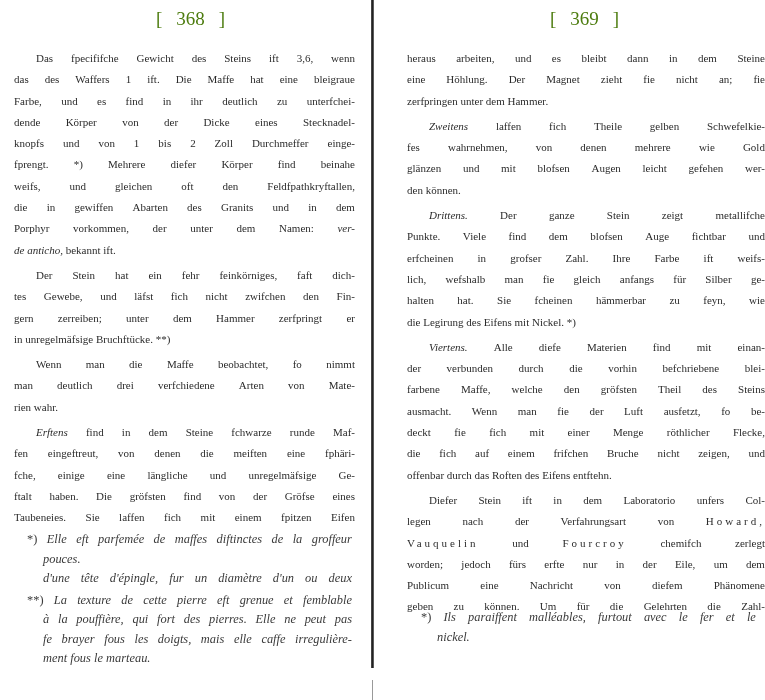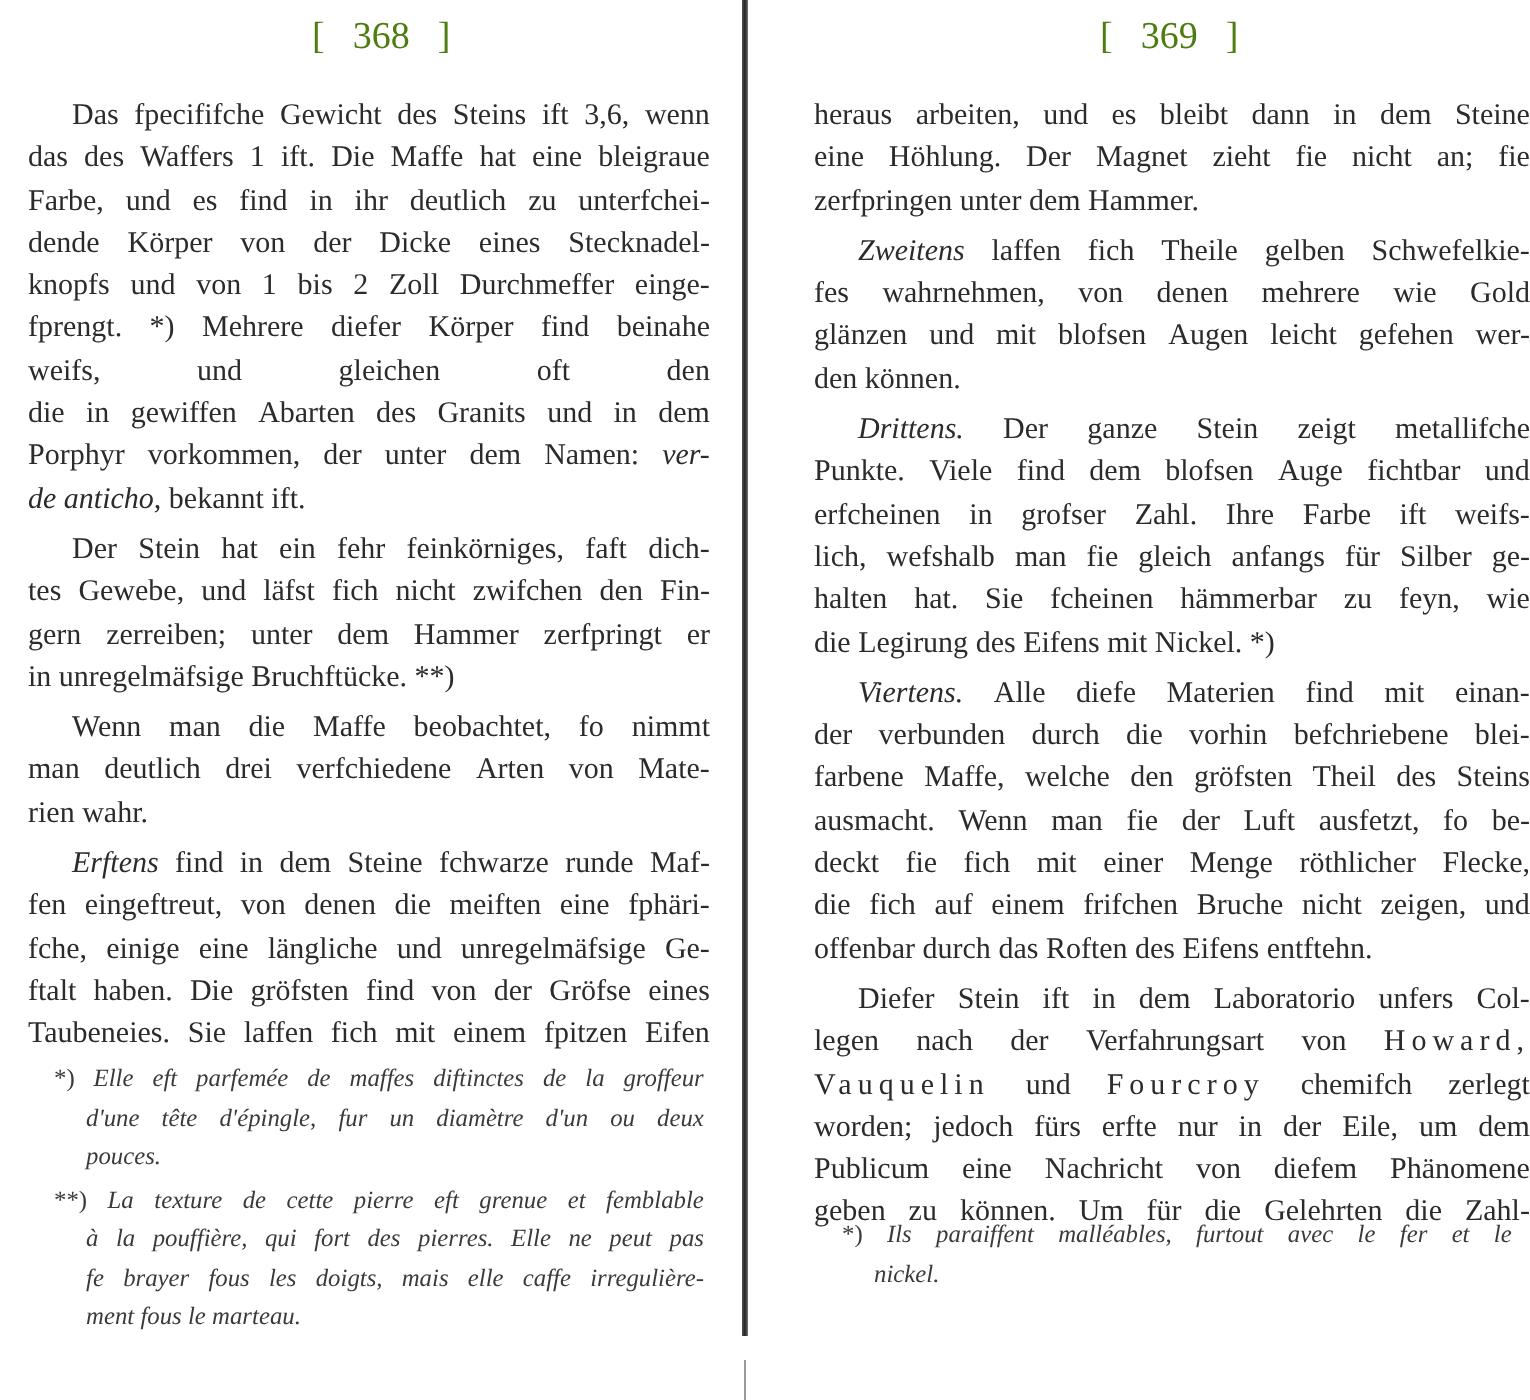--- a/index.html
+++ b/index.html
@@ -18,21 +18,21 @@
   .gutter-bottom { position:absolute; left:372px; top: 680px; width:1px; height: 20px; background:#999; }
   .page-number {
     position: absolute; top: 8px; font-size: 19px; color: #4d7c0f; letter-spacing: 0px;
     font-family: "Liberation Serif", serif;
   }
   .page-left .page-number { left: 156px; }
   .page-right .page-number { left: 157px; }
   .page-number .br { font-size: 19px; }
   .page-number .num { margin: 0 14px; }
   .body-text {
-    position: absolute; font-family: "Liberation Serif", serif; font-size: 15px;
+    position: absolute; font-family: "Liberation Serif", serif; font-size: 11px;
     line-height: 21.3px; color: #2b2b2b;
   }
   .page-left .body-text { left: 14px; top: 48px; width: 341px; }
   .page-right .body-text { left: 14px; top: 48px; width: 358px; }
   .line { white-space: nowrap; display: flex; justify-content: space-between; }
   .line.last { justify-content: flex-start; }
   .line.indent { padding-left: 22px; }
   .line span { display: inline-block; }
   .para-gap { height: 4px; }
   .it { font-style: italic; }
@@ -123,20 +123,21 @@
           <span>Körper</span>
           <span>find</span>
           <span>beinahe</span>
         </div>
         <div class="line">
           <span>weifs,</span>
           <span>und</span>
           <span>gleichen</span>
           <span>oft</span>
           <span>den</span>
+          <span>Feldfpathkryftallen,</span>
         </div>
         <div class="line">
           <span>die</span>
           <span>in</span>
           <span>gewiffen</span>
           <span>Abarten</span>
           <span>des</span>
           <span>Granits</span>
           <span>und</span>
           <span>in</span>
@@ -263,33 +264,33 @@
             <span>Elle</span>
             <span>eft</span>
             <span>parfemée</span>
             <span>de</span>
             <span>maffes</span>
             <span>diftinctes</span>
             <span>de</span>
             <span>la</span>
             <span>groffeur</span>
           </div>
+          <div class="line cont last">
+            <span>pouces.</span>
+          </div>
           <div class="line cont">
             <span>d'une</span>
             <span>tête</span>
             <span>d'épingle,</span>
             <span>fur</span>
             <span>un</span>
             <span>diamètre</span>
             <span>d'un</span>
             <span>ou</span>
             <span>deux</span>
-          </div>
-          <div class="line cont last">
-            <span>pouces.</span>
           </div>
         </div>
         <div class="fn">
           <div class="line">
             <span class="fn-mark">**)</span>
             <span>La</span>
             <span>texture</span>
             <span>de</span>
             <span>cette</span>
             <span>pierre</span>

